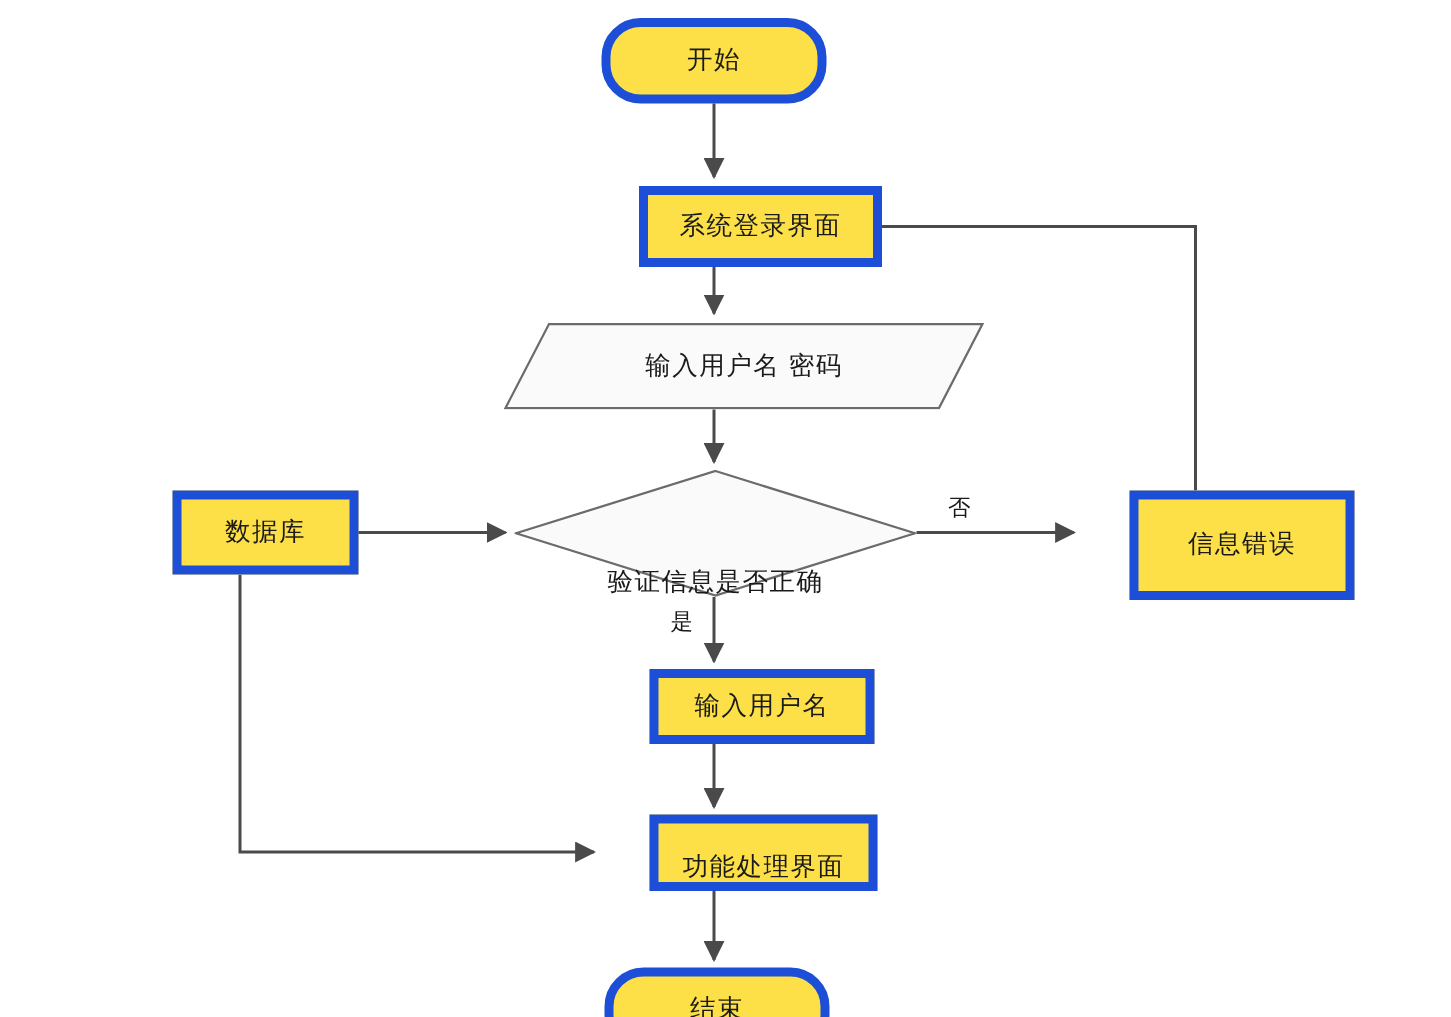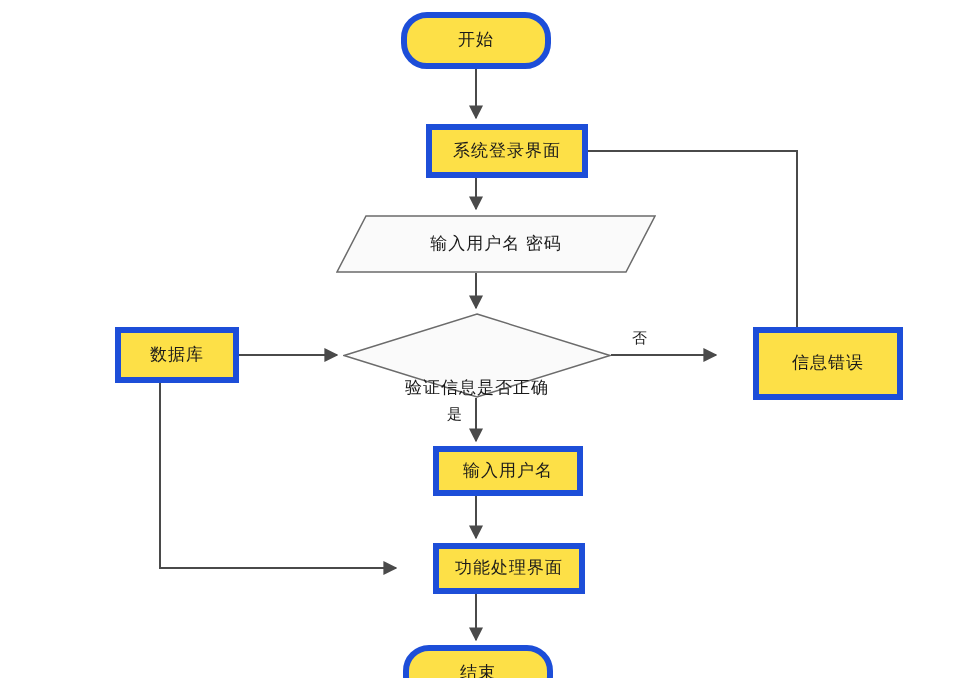--- a/index.html
+++ b/index.html
@@ -147,21 +147,21 @@
     </div>
 
     <div class="node process" style="left:722px; top:327px; width:150px; height:73px;">
       <span class="shape-label">信息错误</span>
     </div>
 
     <div class="node process" style="left:402px; top:446px; width:150px; height:50px;">
       <span class="shape-label">输入用户名</span>
     </div>
 
-    <div class="node process" style="left:402px; top:543px; width:152px; height:51px;">
+    <div class="node process" style="left:402px; top:543px; width:152px; height:51px;align-items:flex-end;">
       <span class="shape-label">功能处理界面</span>
     </div>
 
     <div class="node terminator" style="left:403px; top:645px; width:150px; height:57px;">
       <span class="shape-label">结束</span>
     </div>
 
     <div class="edge-label" style="left:632px; top:329px;">否</div>
 
     <div class="edge-label" style="left:447px; top:405px;">是</div>

